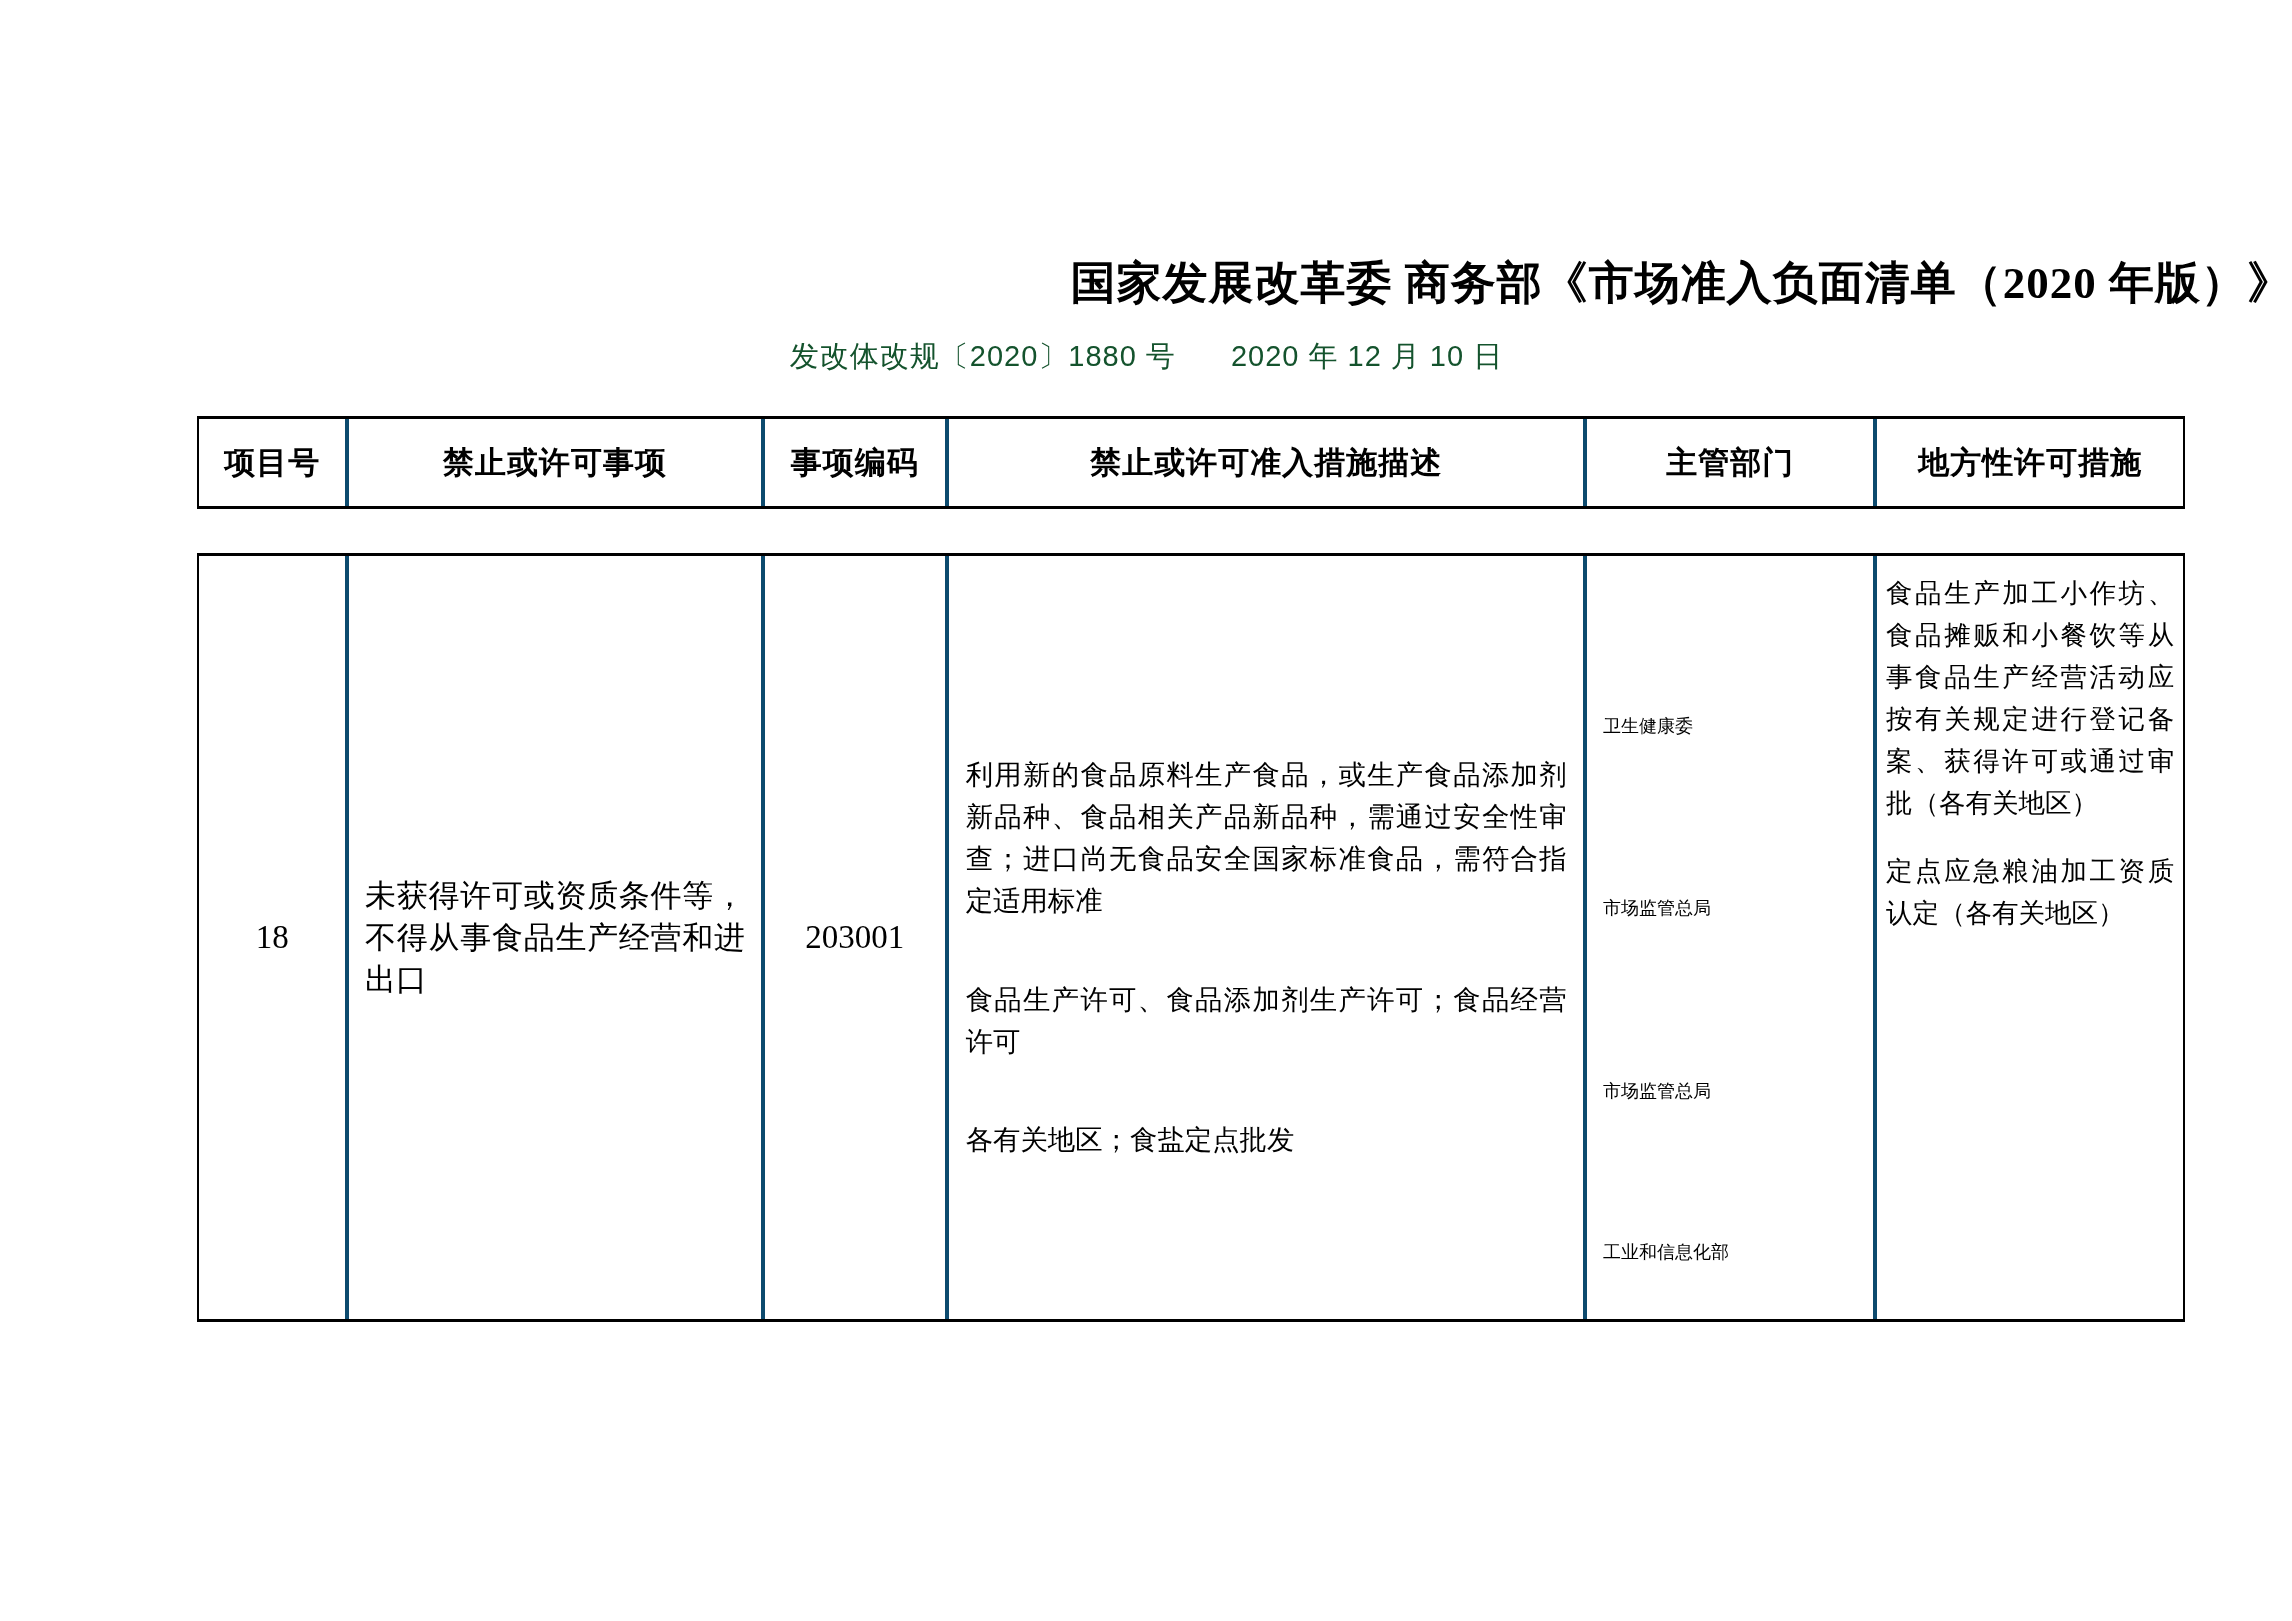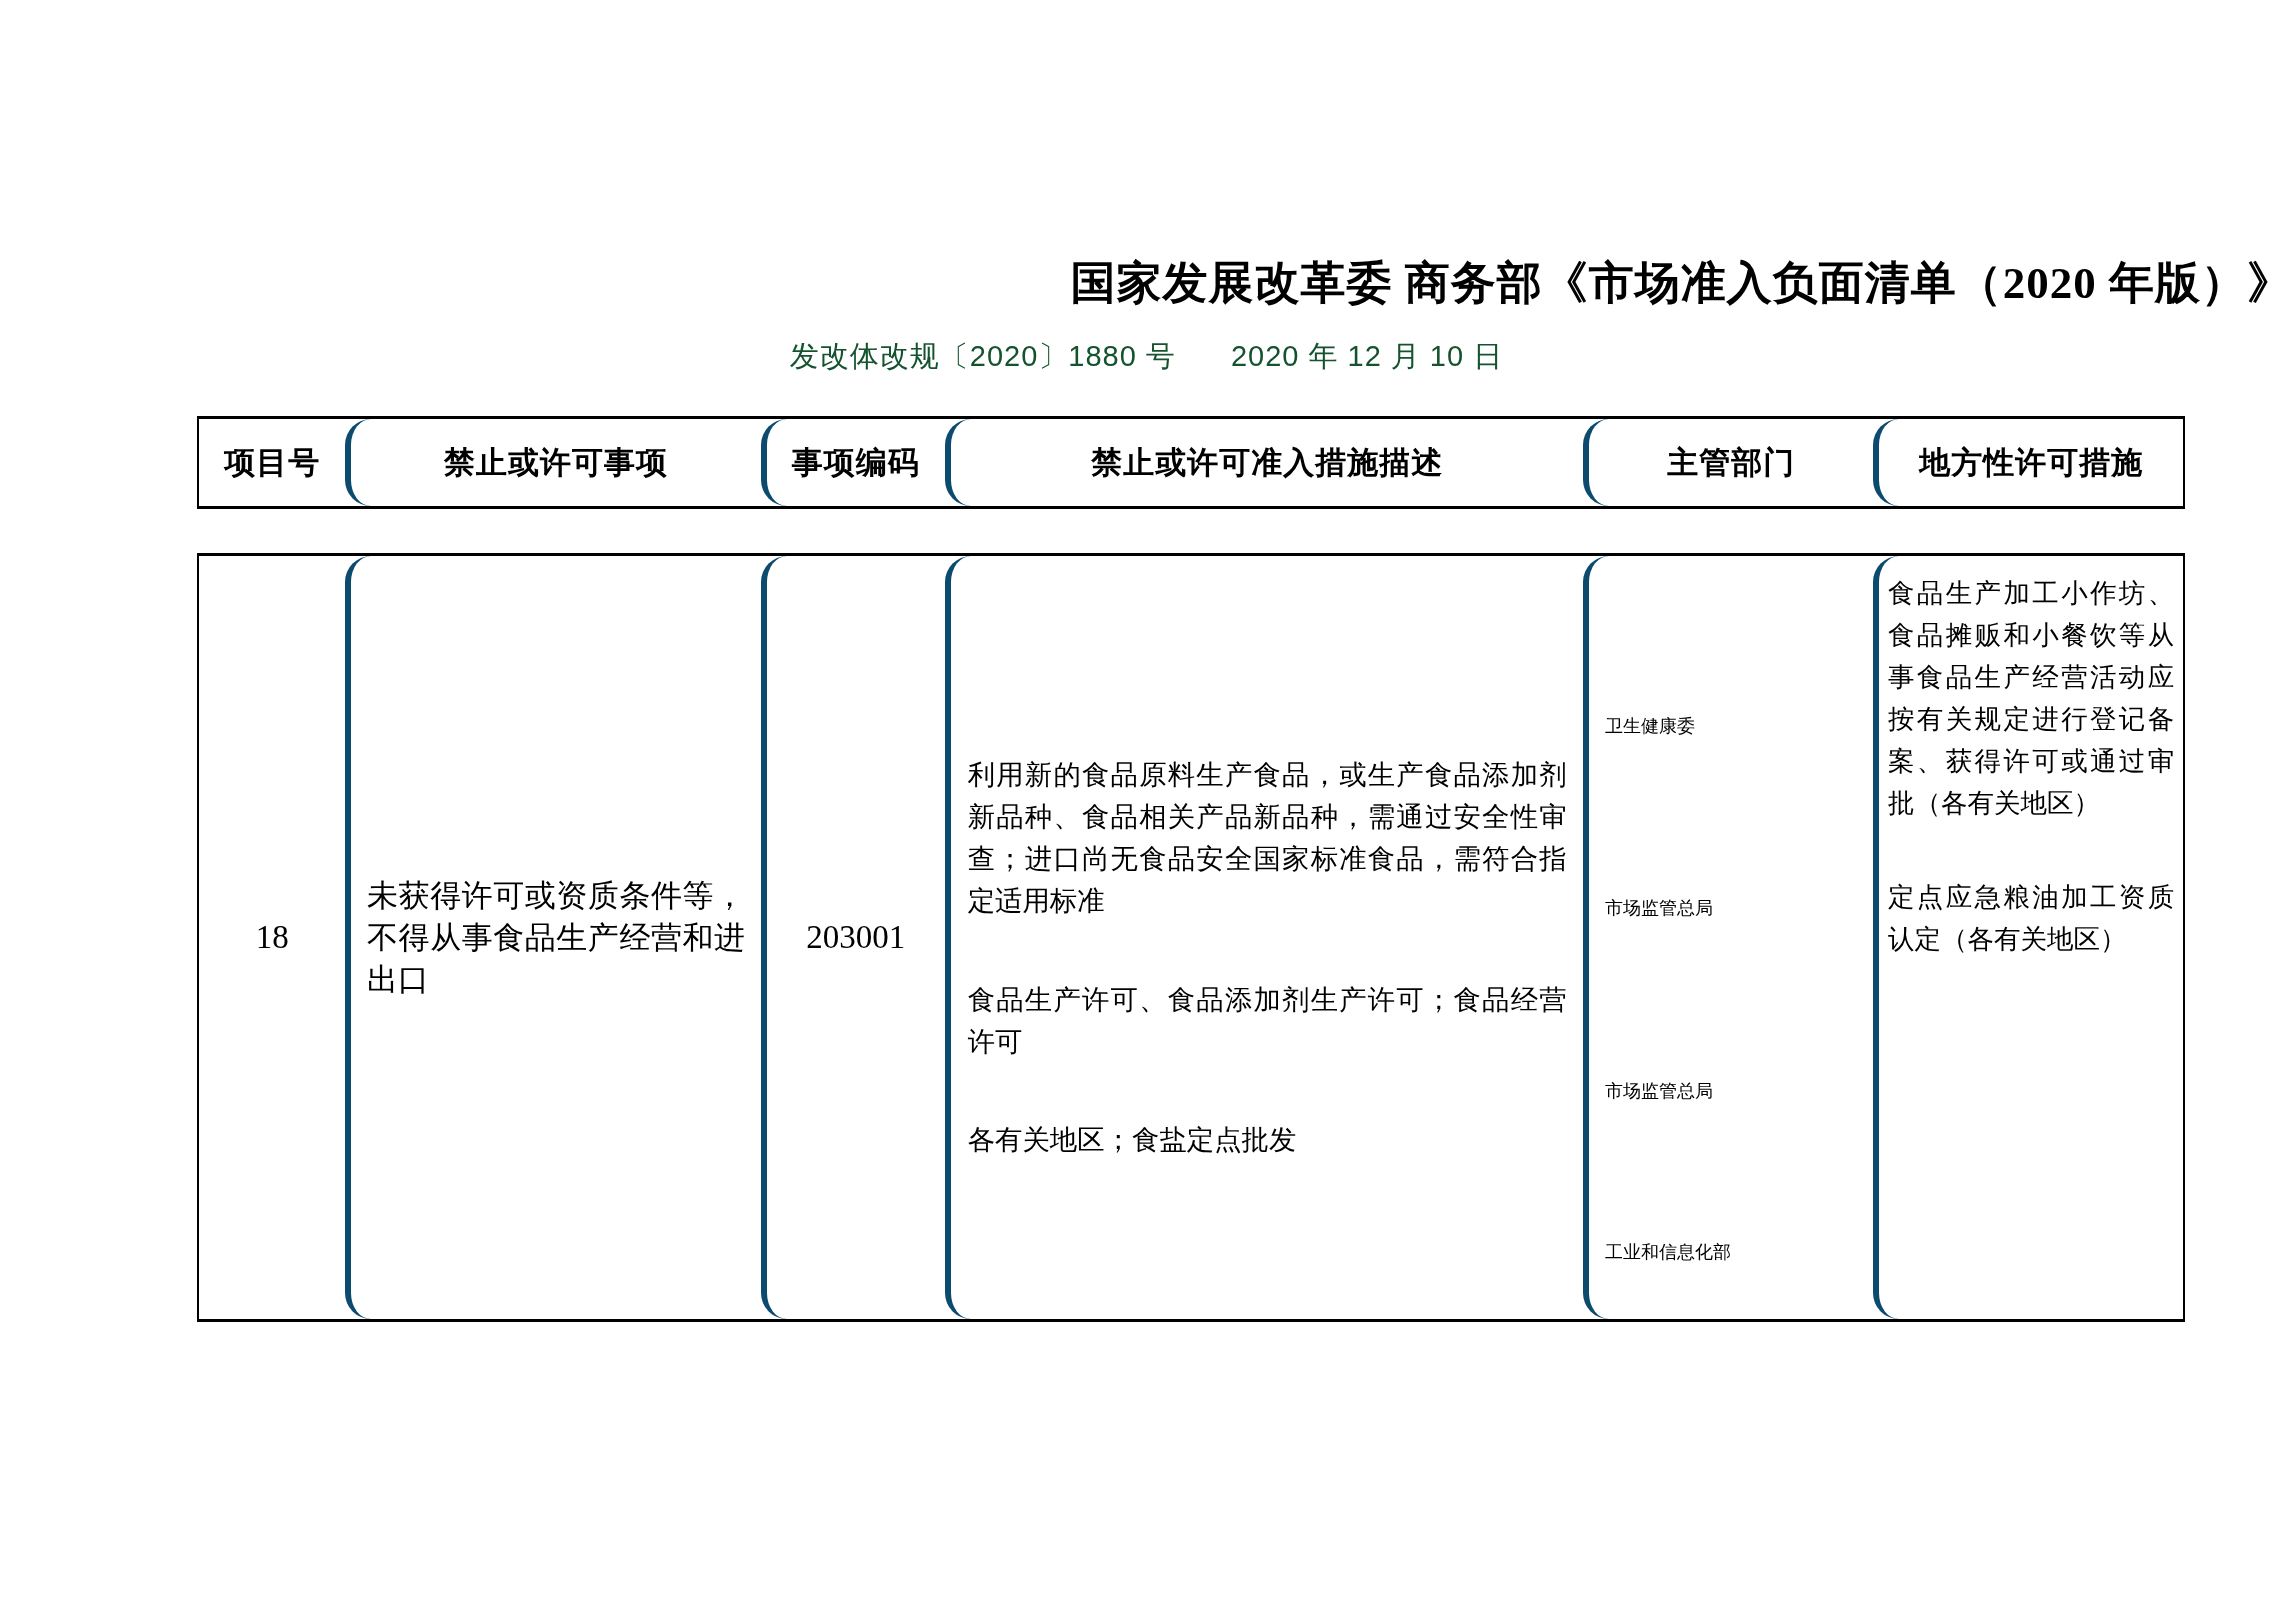--- a/index.html
+++ b/index.html
@@ -63,21 +63,21 @@
     background: #fff;
   }
   .htable { top: 416px; height: 93px; }
   .mtable { top: 553px; height: 769px; }
 
   .cell {
     box-sizing: border-box;
     height: 100%;
     overflow: hidden;
   }
-  .cell + .cell { border-left: 6px solid #0c4a6e; border-radius: 26px; }
+  .cell + .cell { border-left: 4px solid #0c4a6e; }
   .w1 { width: 147px; }
   .w2 { width: 417px; }
   .w3 { width: 185px; }
   .w4 { width: 641px; }
   .w5 { width: 291px; }
   .w6 { width: 311px; }
 
   .hcell {
     display: flex;
     align-items: center;
@@ -136,21 +136,21 @@
   
   .local-cell {
     padding: 15.7px 8.8px;
     box-sizing: border-box;
   }
   .lm {
     font-size: 26.5px;
     line-height: 42px;
     text-align: justify;
   }
-  .lm + .lm { margin-top: 52px; }
+  .lm + .lm { margin-top: 26px; }
 </style>
 </head>
 <body>
 
 <div class="page">
 
   <h1 class="title">国家发展改革委 商务部《市场准入负面清单（2020 年版）》</h1>
 
   <div class="subtitle">
     <span class="docno">发改体改规〔2020〕1880 号</span><span class="date">2020 年 12 月 10 日</span>

